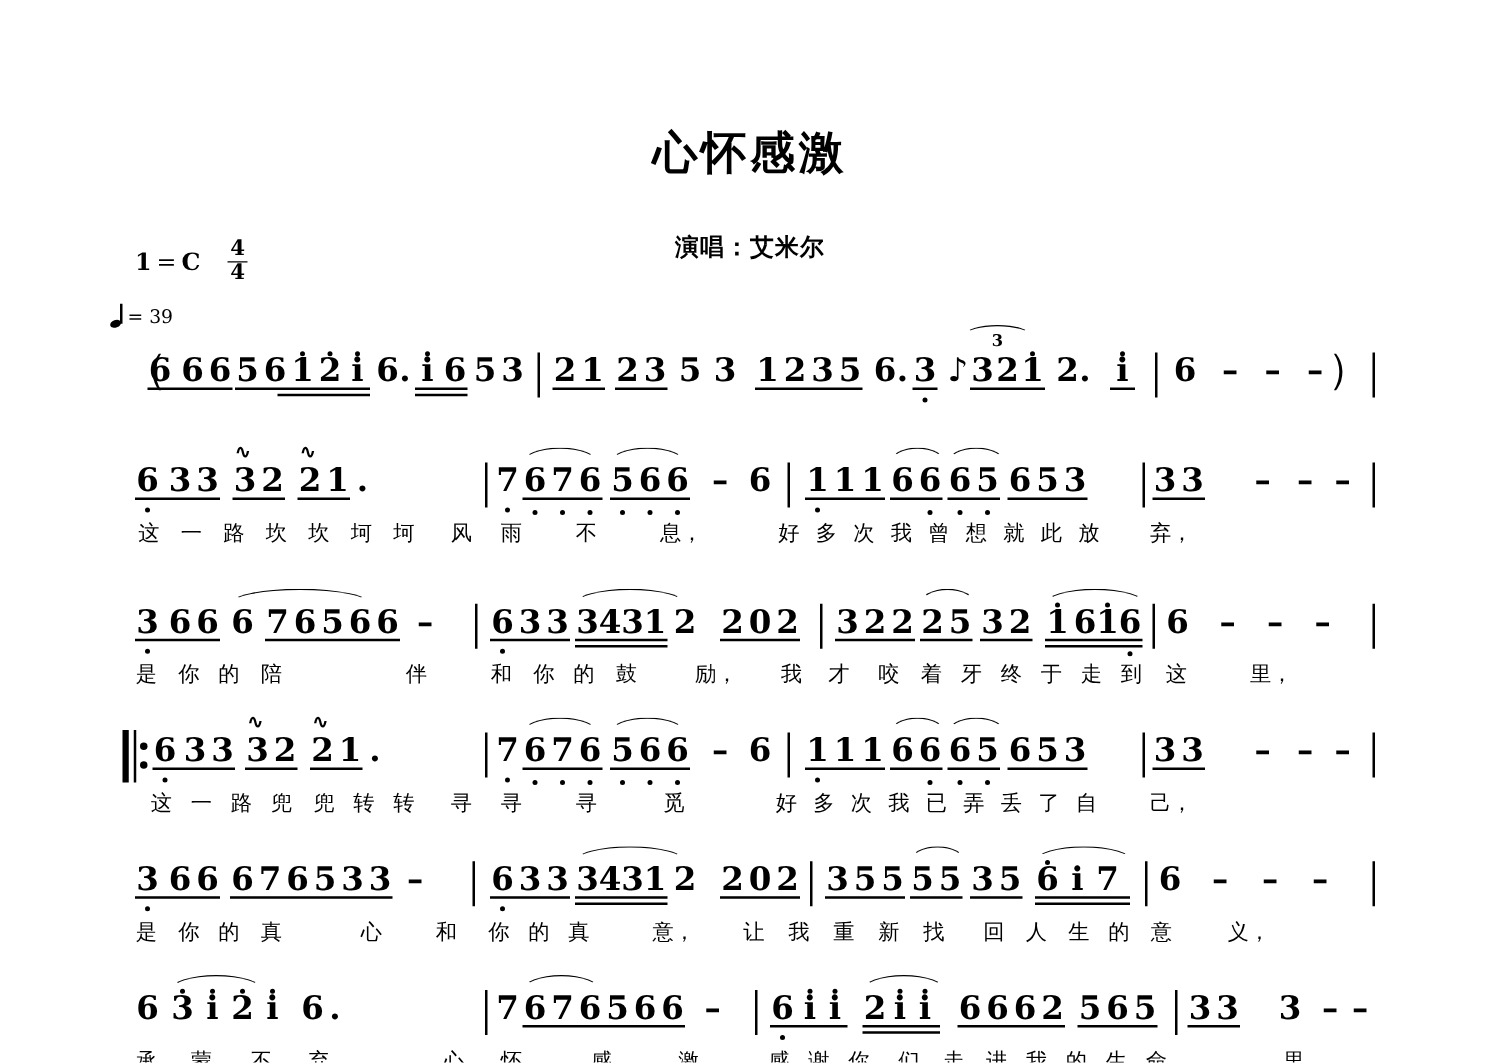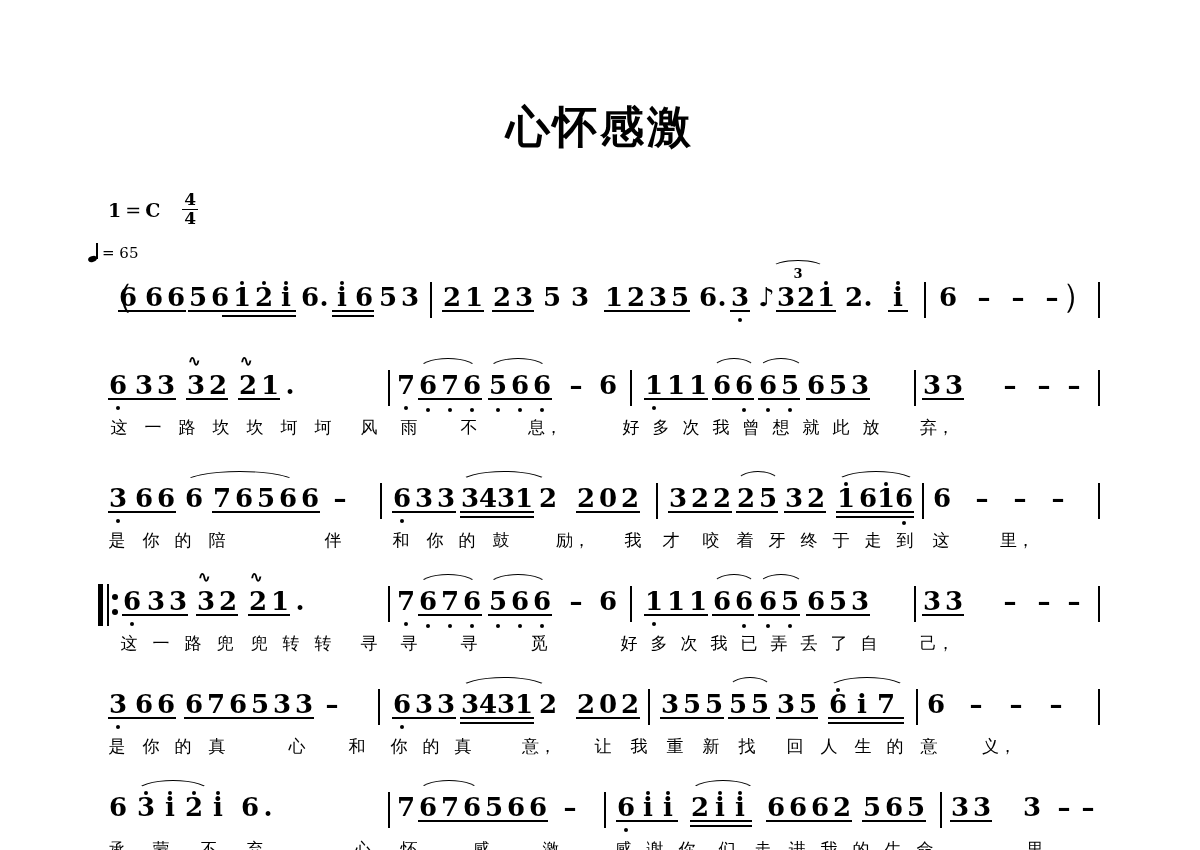--- a/index.html
+++ b/index.html
@@ -21,21 +21,21 @@
   }
 
   
   .title {
     position: absolute;
     top: 98px;
     left: 0;
     width: 1200px;
     text-align: center;
     font-family: "DejaVu Serif", serif;
-    font-size: 44px;
+    font-size: 36px;
     font-weight: bold;
     letter-spacing: 3px;
   }
   .singer {
     position: absolute;
     top: 185px;
     left: 0;
     width: 1200px;
     text-align: center;
     font-size: 19px;
@@ -221,35 +221,36 @@
     font-weight: normal;
     line-height: 30px;
   }
 </style>
 </head>
 <body>
 
 <div class="sheet">
 
   <div class="title">心怀感激</div>
+  <div class="singer">演唱：艾米尔</div>
 
 
   <div class="keysig">
     <span>1</span>
     <span class="eq">=</span>
     <span>C</span>
     <span class="frac">
       <span class="num">4</span>
       <span class="den">4</span>
     </span>
   </div>
 
   <div class="tempo">
     <span class="qnote"></span>
-    <span class="val">= 65</span>
+    <span class="val">= 39</span>
   </div>
 
   <div class="system" style="top:282px;">
     <div class="notes-row">
       <span class="paren" style="left:100px; top:-2px;">（</span>
 
       <span class="tok" style="left:118px; width:20px;">6</span>
       <span class="tok" style="left:144px; width:20px;">6</span>
       <span class="tok" style="left:166px; width:20px;">6</span>
       <span class="beam" style="left:118px; width:68px; top:28px;"></span>

